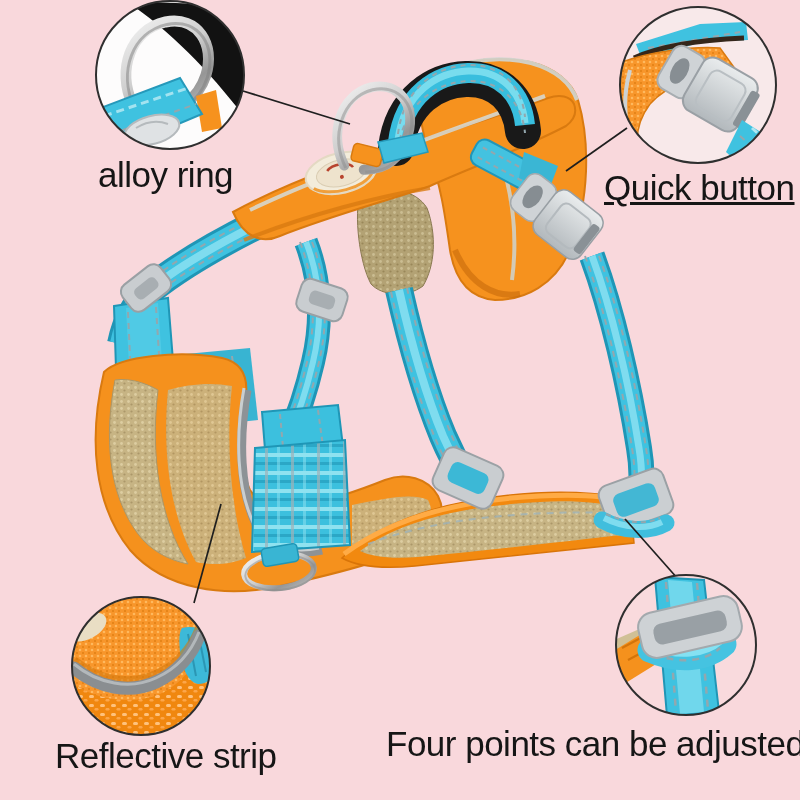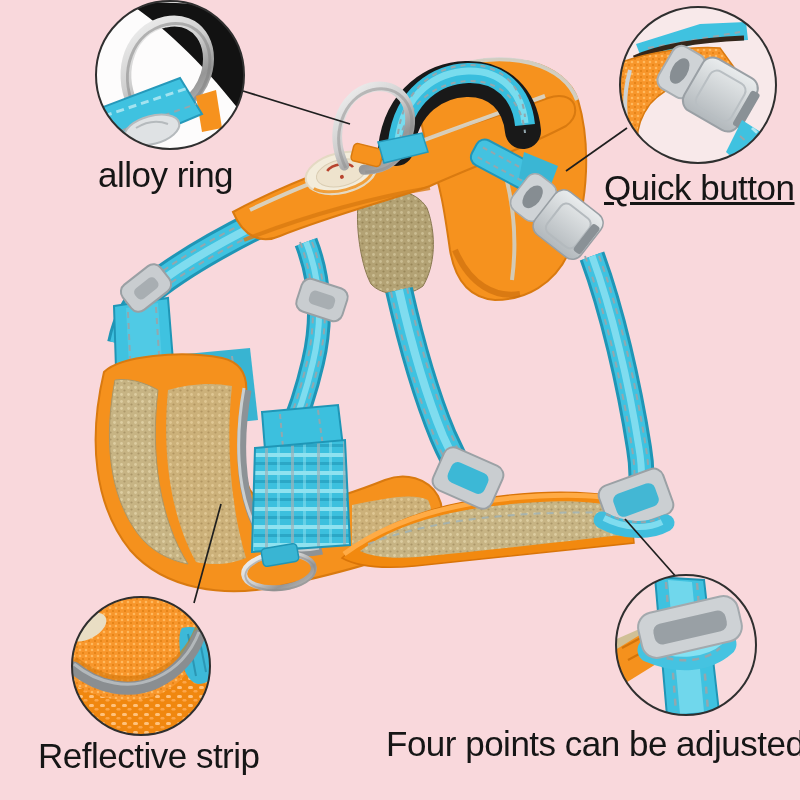--- a/index.html
+++ b/index.html
@@ -316,15 +316,15 @@
         <rect x="-51" y="-23" width="102" height="46" rx="15" fill="#ced2d5" stroke="#a3a9ad" stroke-width="2"></rect>
         <rect x="-37" y="-10" width="74" height="21" rx="8" fill="#99a0a5"></rect>
       </g>
     </g>
     <circle cx="686" cy="645" r="70" fill="none" stroke="#2f2f2f" stroke-width="2"></circle>
   </g>
 </svg>
 
 <div class="lbl lbl-alloy" style="color: rgb(22, 22, 22);">alloy ring</div>
 <div class="lbl lbl-quick" style="color: rgb(22, 22, 22); text-decoration: underline;">Quick button</div>
-<div class="lbl lbl-reflective" style="color: rgb(22, 22, 22);">Reflective strip</div>
+<div class="lbl lbl-reflective" style="color: rgb(22, 22, 22); margin-left: 17px;">Reflective strip</div>
 <div class="lbl lbl-four" style="color: rgb(22, 22, 22);">Four points can be adjusted</div>
 </div>
 
 </body></html>

